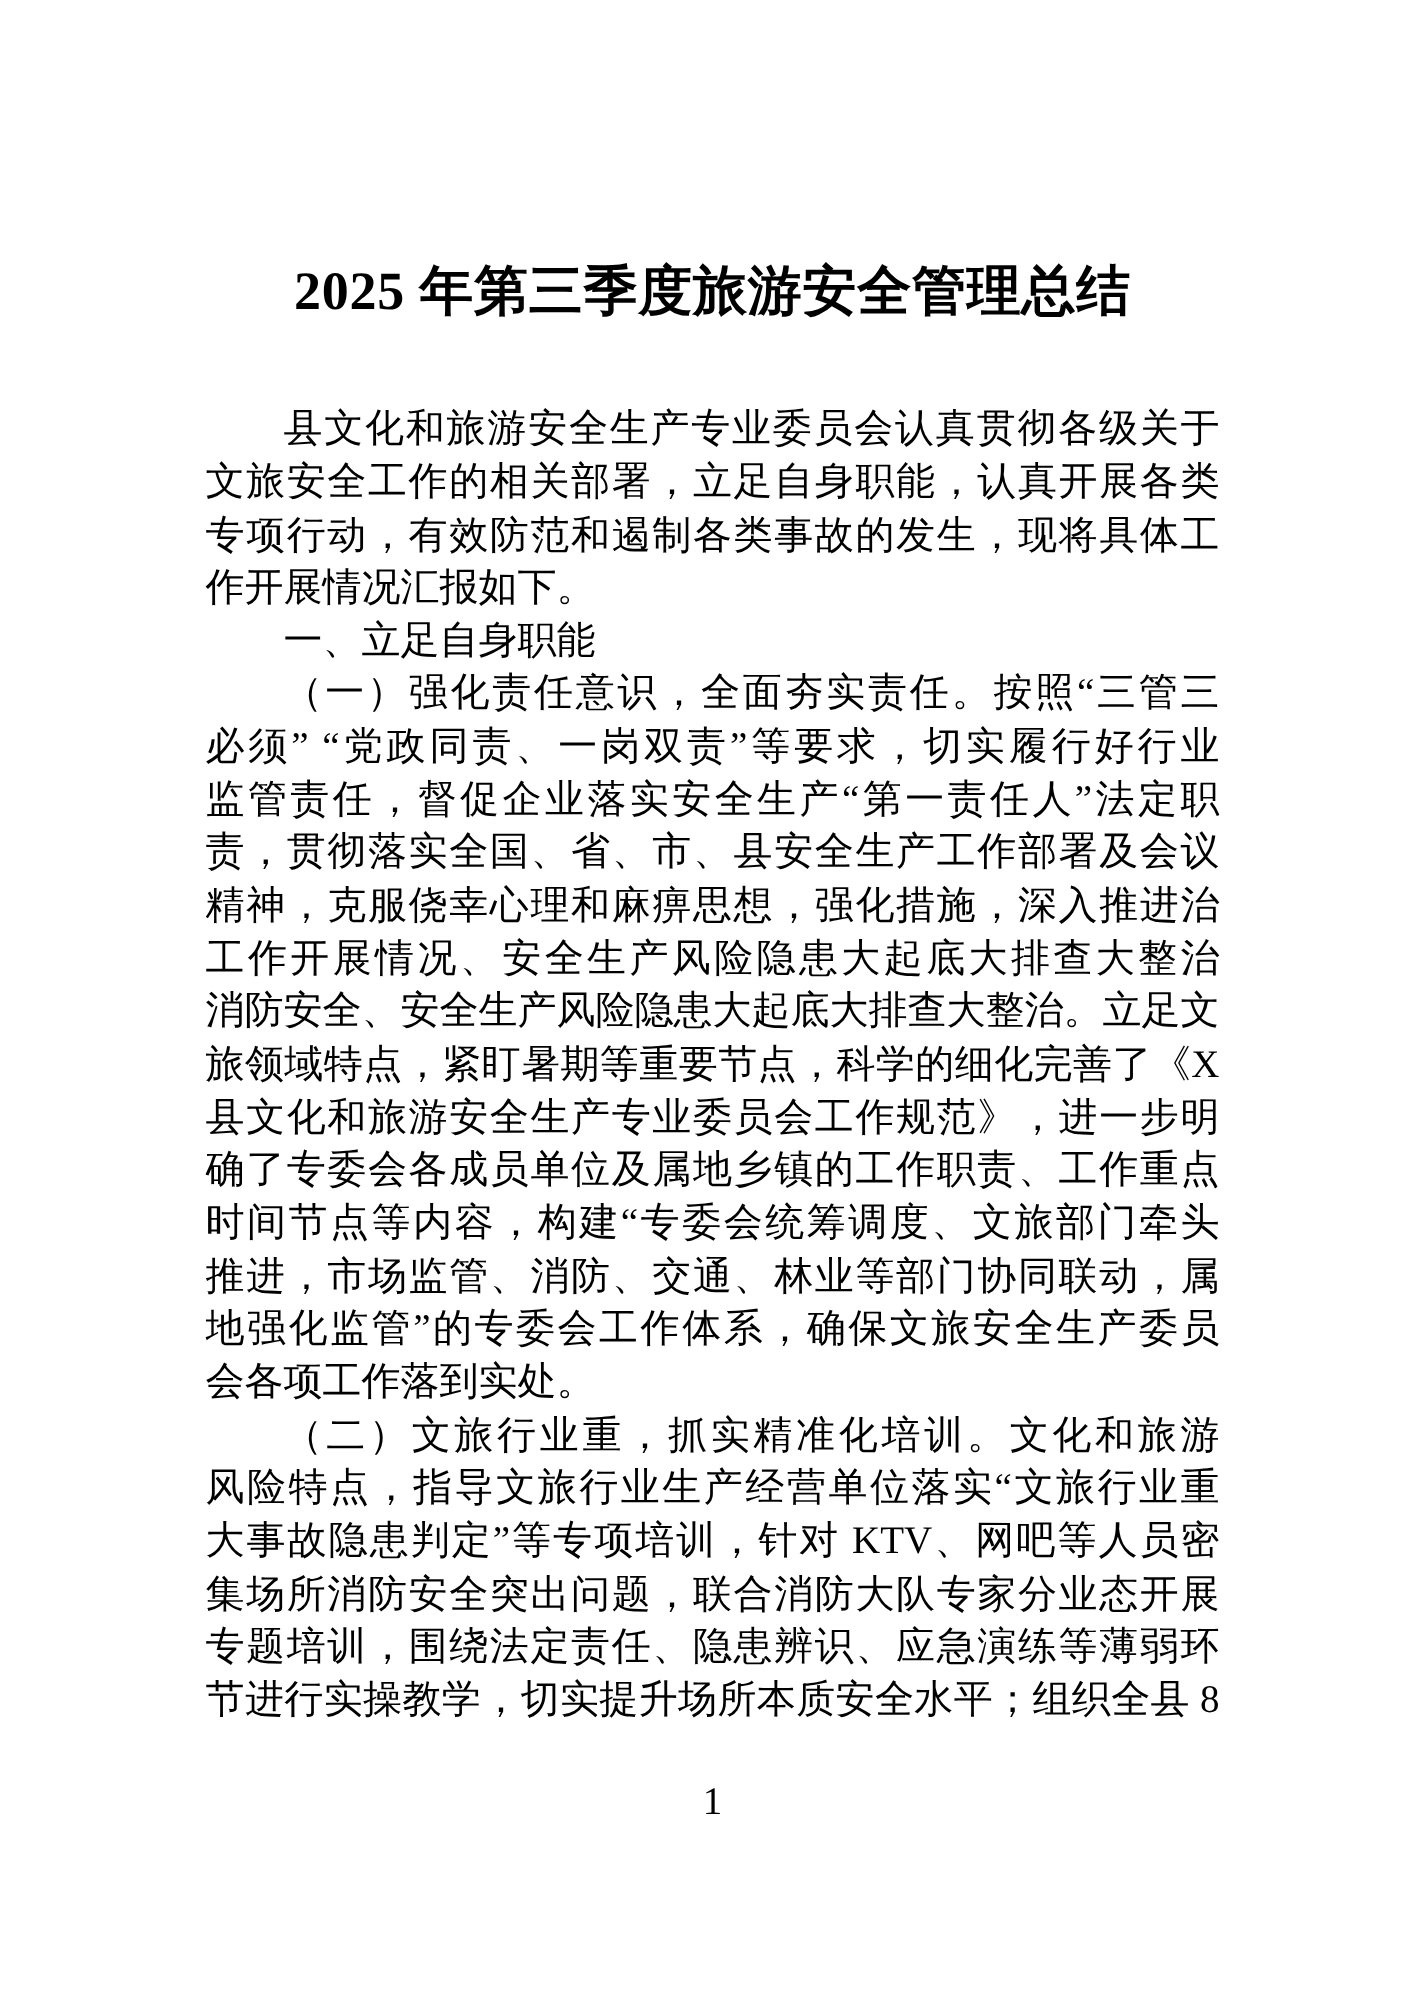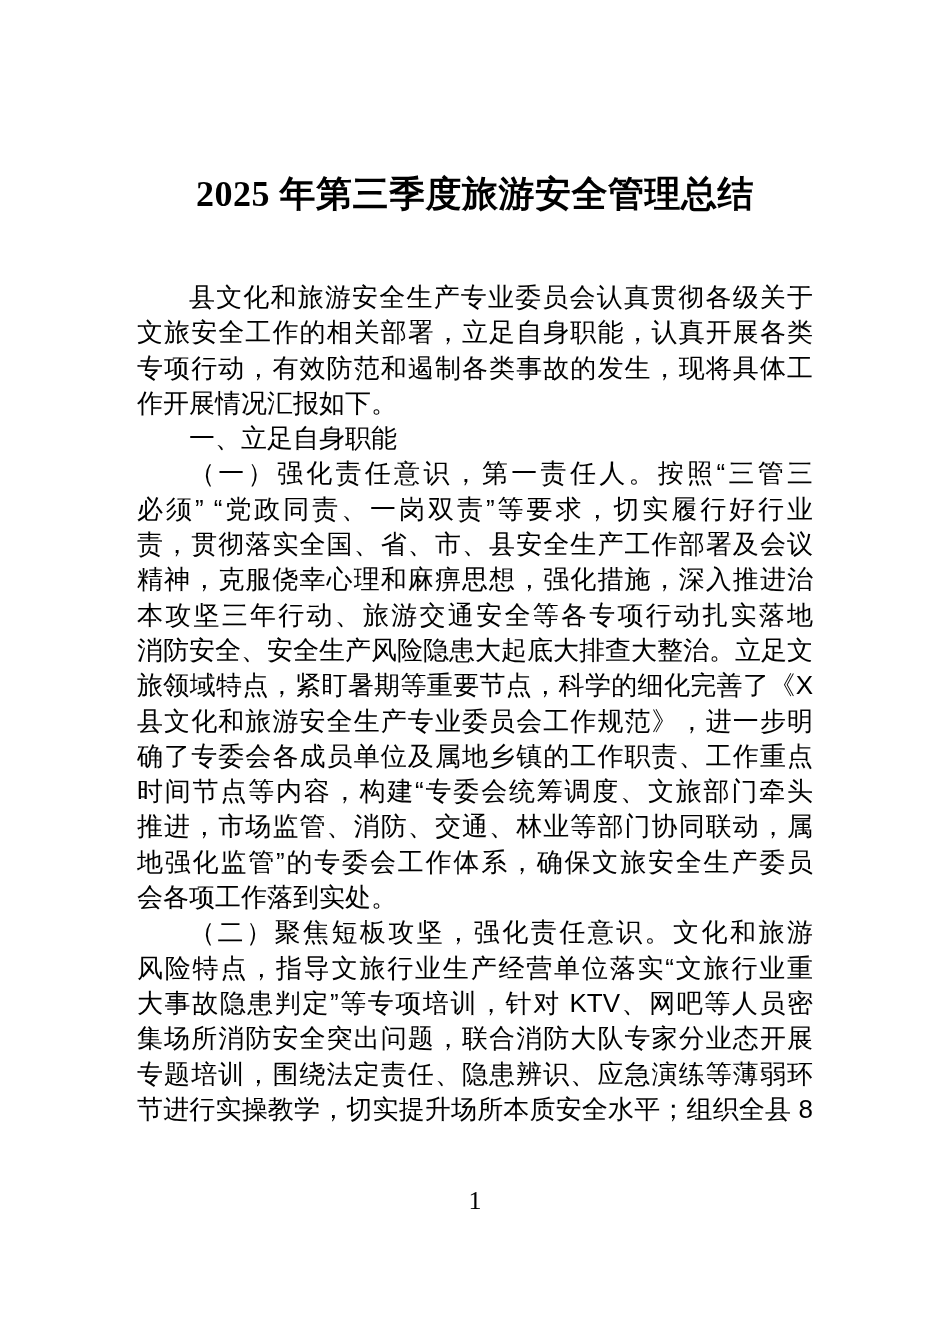--- a/index.html
+++ b/index.html
@@ -28,22 +28,21 @@
     letter-spacing: 0.5px;
     font-family: "Liberation Serif", sans-serif;
   }
   .doc-body {
     position: absolute;
     top: 268px;
     left: 137px;
     width: 676px;
     font-size: 26px;
     line-height: 35.3px;
-    font-family: Liberation Sans, sans-serif;
-    margin-top: 12px;
+    font-family: Liberation Serif, serif;
   }
   .paragraph {
     margin: 0;
     padding: 0;
   }
   .ln {
     text-align: justify;
     height: 35.3px;
     overflow: hidden;
     white-space: normal;
@@ -76,36 +75,37 @@
       <div class="paragraph">
         <div class="ln indent fill">县文化和旅游安全生产专业委员会认真贯彻各级关于</div>
         <div class="ln fill">文旅安全工作的相关部署，立足自身职能，认真开展各类</div>
         <div class="ln fill">专项行动，有效防范和遏制各类事故的发生，现将具体工</div>
         <div class="ln">作开展情况汇报如下。</div>
       </div>
       <div class="paragraph">
         <div class="ln indent">一、立足自身职能</div>
       </div>
       <div class="paragraph">
-        <div class="ln indent fill">（一）强化责任意识，第一责任人。按照“三管三</div>
+        <div class="ln indent fill">（一）强化责任意识，全面夯实责任。按照“三管三</div>
         <div class="ln fill">必须” “党政同责、一岗双责”等要求，切实履行好行业</div>
+        <div class="ln fill">监管责任，督促企业落实安全生产“第一责任人”法定职</div>
         <div class="ln fill">责，贯彻落实全国、省、市、县安全生产工作部署及会议</div>
         <div class="ln fill">精神，克服侥幸心理和麻痹思想，强化措施，深入推进治</div>
-        <div class="ln fill">本攻坚三年行动、旅游交通安全等各专项行动扎实落地</div>
+        <div class="ln fill">工作开展情况、安全生产风险隐患大起底大排查大整治</div>
         <div class="ln fill">消防安全、安全生产风险隐患大起底大排查大整治。立足文</div>
         <div class="ln fill">旅领域特点，紧盯暑期等重要节点，科学的细化完善了《X</div>
         <div class="ln fill">县文化和旅游安全生产专业委员会工作规范》，进一步明</div>
         <div class="ln fill">确了专委会各成员单位及属地乡镇的工作职责、工作重点</div>
         <div class="ln fill">时间节点等内容，构建“专委会统筹调度、文旅部门牵头</div>
         <div class="ln fill">推进，市场监管、消防、交通、林业等部门协同联动，属</div>
         <div class="ln fill">地强化监管”的专委会工作体系，确保文旅安全生产委员</div>
         <div class="ln">会各项工作落到实处。</div>
       </div>
       <div class="paragraph">
-        <div class="ln indent fill">（二）聚焦短板攻坚，强化责任意识。文化和旅游</div>
+        <div class="ln indent fill">（二）文旅行业重，抓实精准化培训。文化和旅游</div>
         <div class="ln fill">风险特点，指导文旅行业生产经营单位落实“文旅行业重</div>
         <div class="ln fill">大事故隐患判定”等专项培训，针对 KTV、网吧等人员密</div>
         <div class="ln fill">集场所消防安全突出问题，联合消防大队专家分业态开展</div>
         <div class="ln fill">专题培训，围绕法定责任、隐患辨识、应急演练等薄弱环</div>
         <div class="ln fill">节进行实操教学，切实提升场所本质安全水平；组织全县 8</div>
       </div>
     </div>
 
   <div class="page-number">1</div>
 </div>

